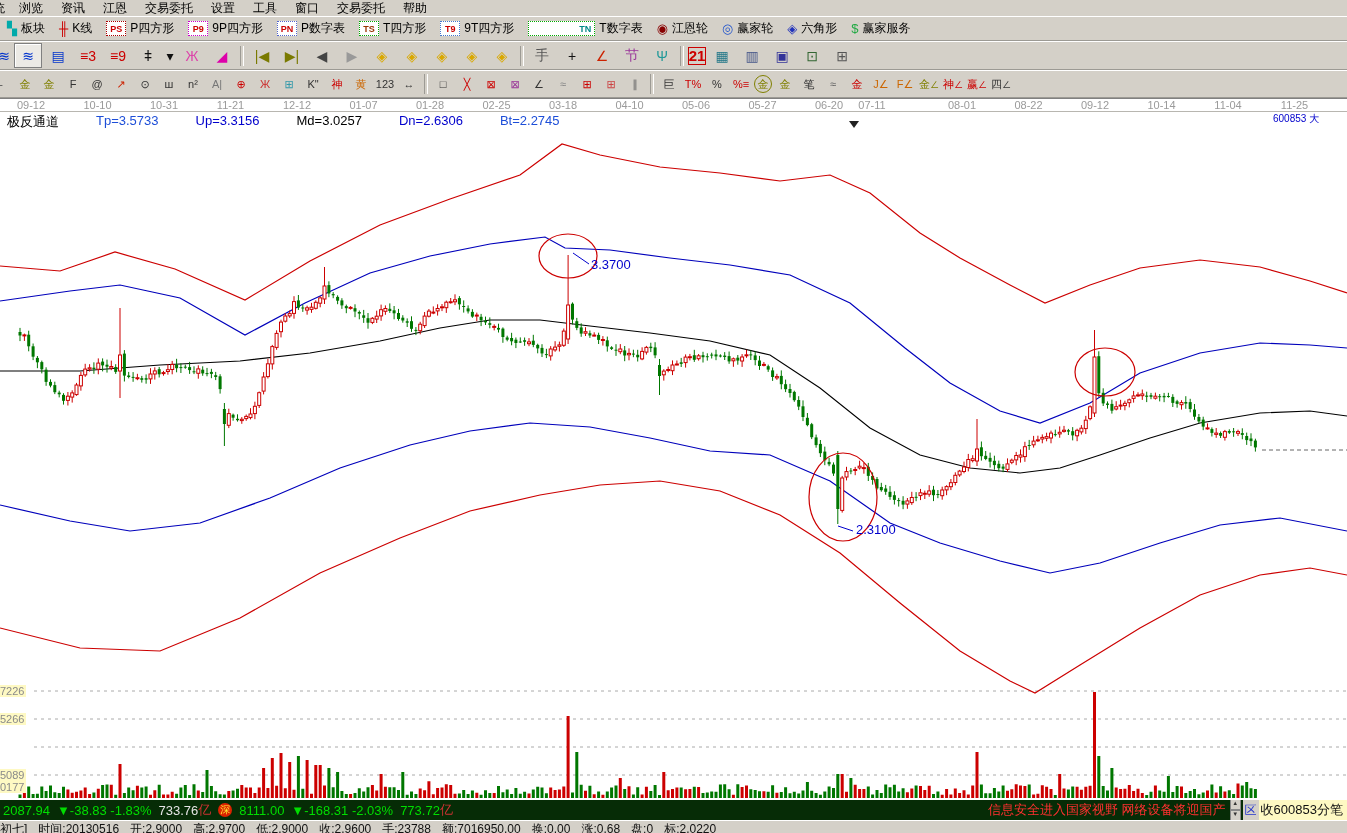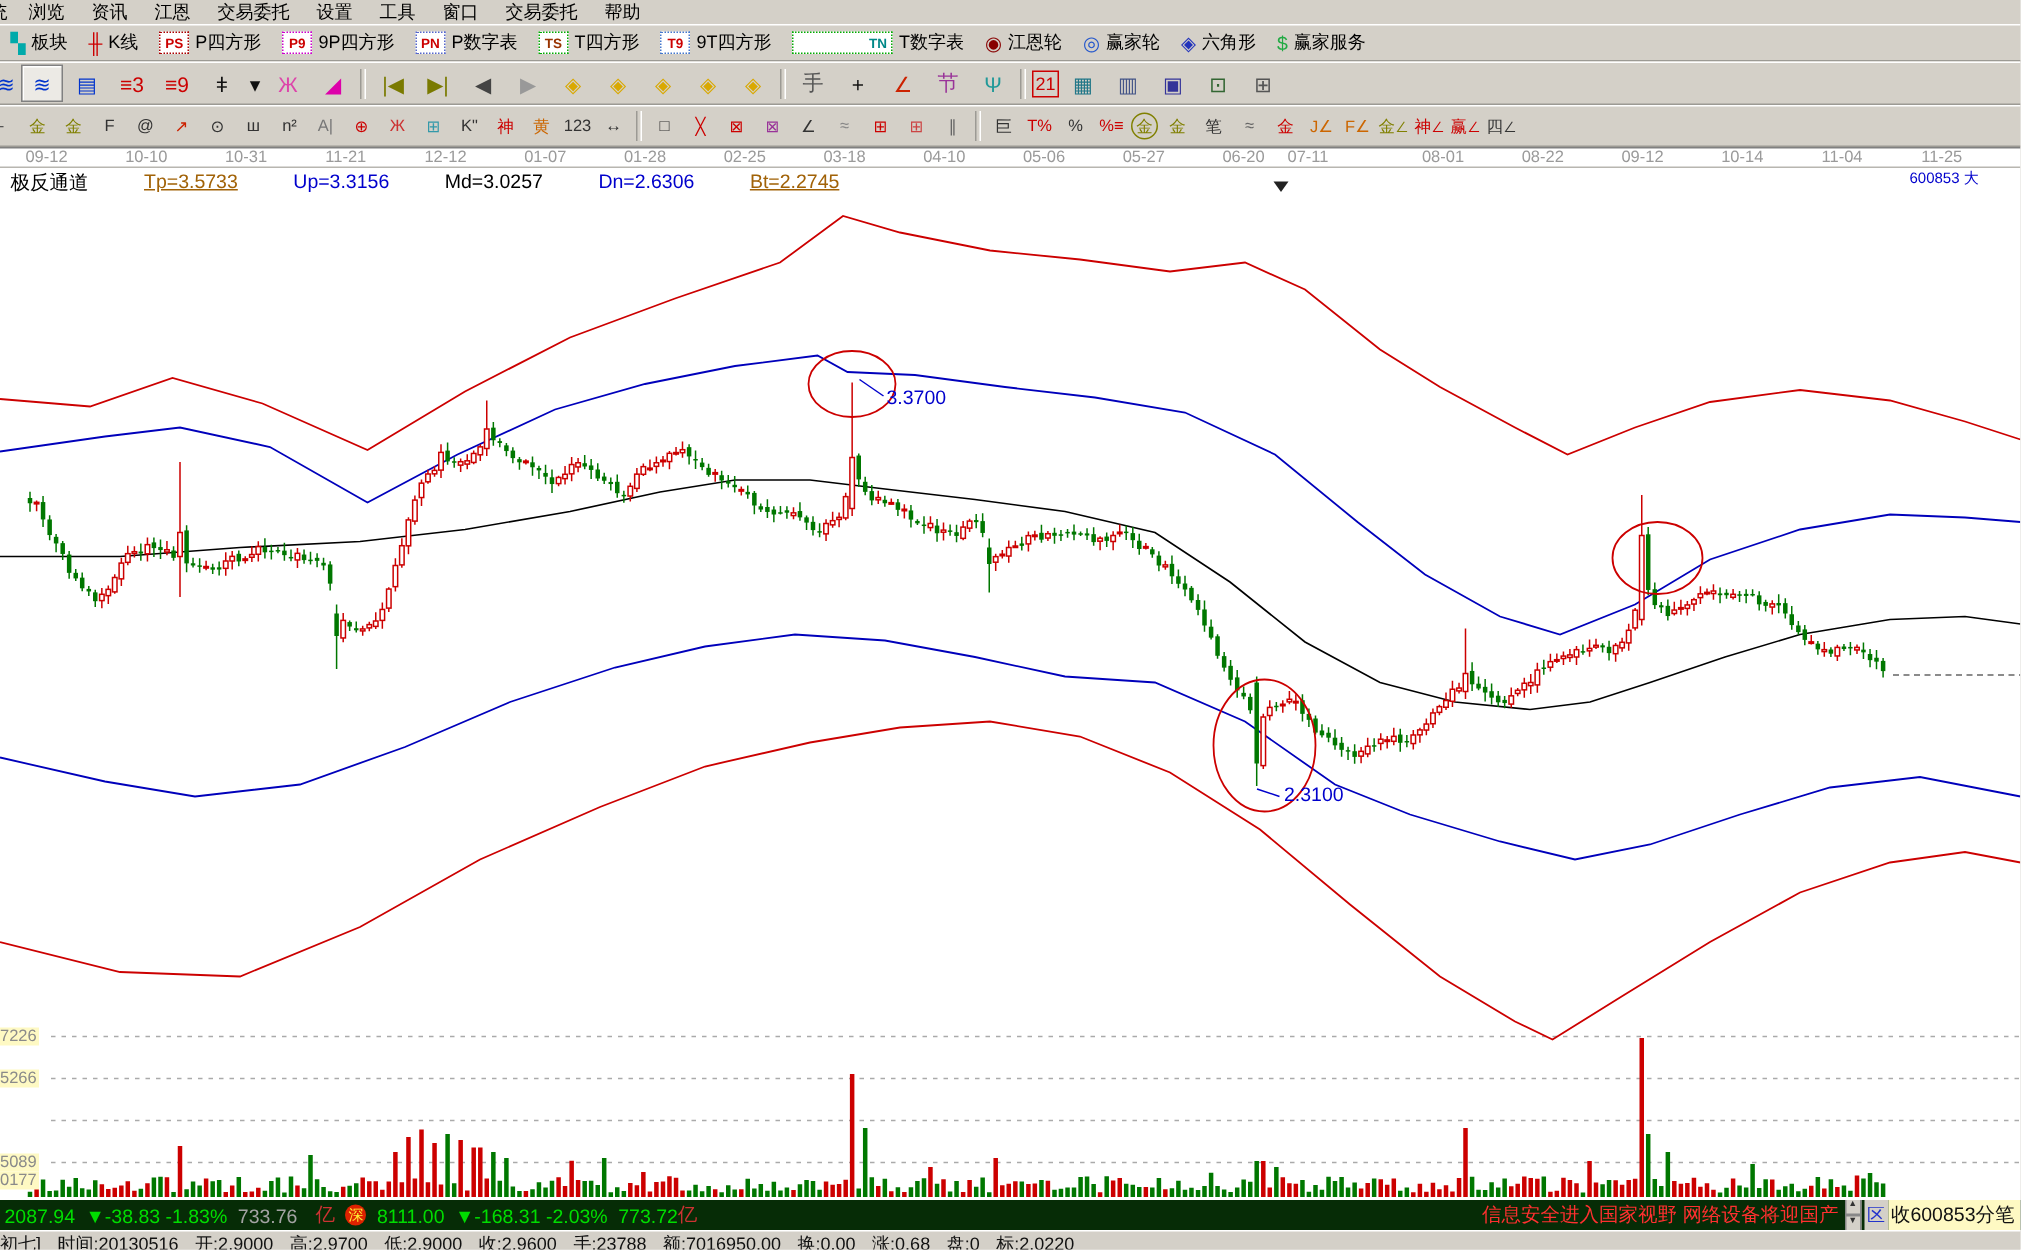--- a/index.html
+++ b/index.html
@@ -26,21 +26,21 @@
   .icon20{width:22px;height:20px;display:flex;align-items:center;justify-content:center;font-size:11px;margin:0 1px;
           color:#333;cursor:default;white-space:nowrap;}
   .vsep{width:2px;height:20px;border-left:1px solid #9c9a94;border-right:1px solid #fff;margin:0 3px;}
   .partial-clip{overflow:hidden;width:13px;}
   
   .chart{position:relative;height:701px;background:#ffffff;overflow:hidden;border-top:1px solid #808080;}
   .date-row{position:absolute;top:0;left:0;right:0;height:12px;border-bottom:1px solid #b8b6b0;}
   .date-label{position:absolute;top:0;font-size:11px;color:#9a9a9a;transform:translateX(-50%);white-space:nowrap;}
   .chart-header{position:absolute;top:14px;left:7px;font-size:13px;display:flex;gap:37px;white-space:nowrap;z-index:5;}
   .c-black{color:#000;}
-  .c-red{color:#a16207;text-decoration:underline;}
+  .c-red{color:#1d4ed8;}
   .c-blue{color:#0000cc;}
   .code-label{position:absolute;top:13px;right:0px;width:74px;overflow:hidden;color:#0000cc;font-size:10px;
               white-space:nowrap;z-index:5;}
   .vol-label{position:absolute;left:0;font-size:11px;color:#8a8a8a;z-index:4;background:#fef9c3;padding-right:2px;}
   svg{position:absolute;top:0;left:0;}
   
   .status1{height:20px;background:#062c06;display:flex;align-items:center;font-size:13px;color:#00dd00;
            overflow:hidden;white-space:nowrap;padding-left:3px;}
   .s1seg{margin-right:7px;}
   .shen-icon{display:inline-flex;width:14px;height:14px;border-radius:50%;background:#dd2200;color:#ffee33;
@@ -144,21 +144,21 @@
       <div class="icon24" style="color: rgb(217, 168, 0);">◈</div>
       <div class="icon24" style="color: rgb(217, 168, 0);">◈</div>
       <div class="icon24" style="color: rgb(217, 168, 0);">◈</div>
       <div class="vsep"></div>
       <div class="icon24" style="color: rgb(85, 85, 85);">手</div>
       <div class="icon24" style="color: rgb(17, 17, 17);">+</div>
       <div class="icon24" style="color: rgb(204, 34, 0);">∠</div>
       <div class="icon24" style="color: rgb(153, 51, 153);">节</div>
       <div class="icon24" style="color: rgb(34, 153, 153);">Ψ</div>
       <div class="vsep"></div>
-      <div class="icon24" style="color: rgb(204, 0, 0); border: 1px solid rgb(204, 0, 0); font-size: 12px; width: 16px; height: 16px;">21</div>
+      <div class="icon24" style="color: rgb(204, 0, 0); border: 1px solid rgb(204, 0, 0); font-size: 15px; width: 16px; height: 16px; font-weight: bold;">21</div>
       <div class="icon24" style="color: rgb(34, 119, 136);">▦</div>
       <div class="icon24" style="color: rgb(68, 85, 136);">▥</div>
       <div class="icon24" style="color: rgb(51, 51, 153);">▣</div>
       <div class="icon24" style="color: rgb(51, 102, 51);">⊡</div>
       <div class="icon24" style="color: rgb(85, 85, 85);">⊞</div>
     </div>
   <div class="tb tb4" id="toolbar-draw">
       <div class="partial-clip">
         <div class="icon20" style="color: rgb(85, 85, 85); margin-left: -10px;">-</div>
       </div>
@@ -552,21 +552,21 @@
         <span class="vol-label" style="top: 586px;">7226</span>
         <span class="vol-label" style="top: 614px;">5266</span>
         <span class="vol-label" style="top: 642px; margin-top: 40px;">0177</span>
         <span class="vol-label" style="top: 670px;">5089</span>
       </div>
   </div>
 
   <div class="status1" id="status1">
     <span class="s1seg" style="color: rgb(0, 221, 0);">2087.94</span>
       <span class="s1seg" style="color: rgb(0, 221, 0);">▼-38.83 -1.83%</span>
-      <span class="s1seg s1tight" style="color: #a3a3a3; margin-right: 12px; text-align: right;">733.76</span>
+      <span class="s1seg s1tight" style="color: #e5e5e5; margin-right: 0px; text-align: right;">733.76</span>
       <span class="s1seg" style="color: rgb(204, 51, 51);">亿</span>
       <span class="shen-icon">深</span>
       <span class="s1seg" style="color: rgb(0, 221, 0);">8111.00</span>
       <span class="s1seg" style="color: rgb(0, 221, 0);">▼-168.31 -2.03%</span>
       <span class="s1seg s1tight" style="color: rgb(0, 221, 0); margin-right: 0px;">773.72</span>
       <span class="s1seg" style="color: rgb(204, 51, 51);">亿</span>
       <span class="news">信息安全进入国家视野 网络设备将迎国产</span>
     <span class="spinner">
         <div>▲</div>
         <div>▼</div>

